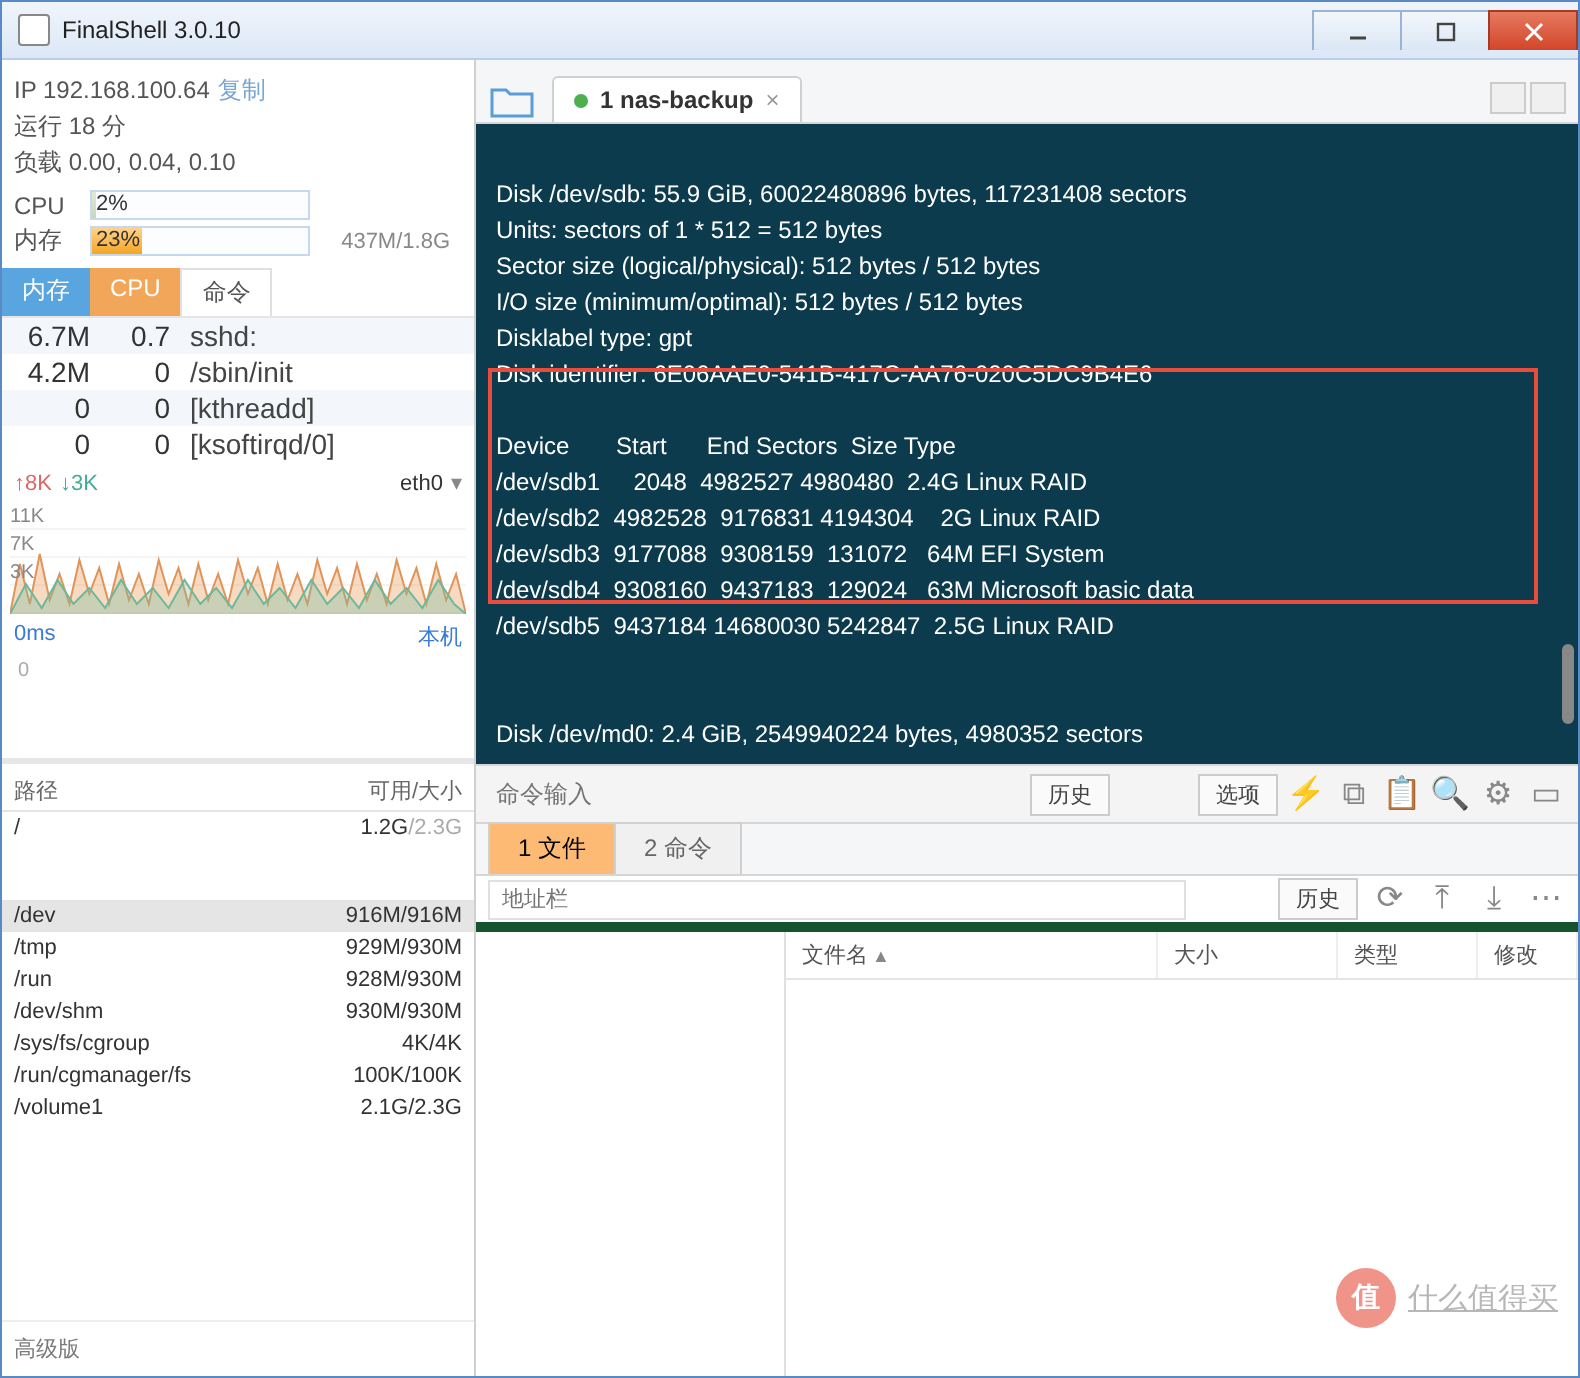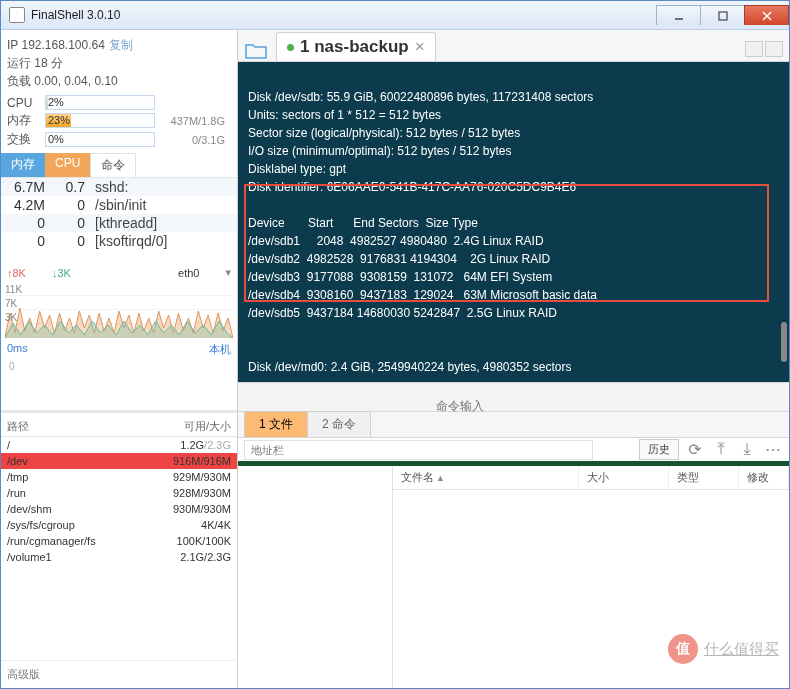--- a/index.html
+++ b/index.html
@@ -30,52 +30,52 @@
   .tabs { display:flex;margin-top:4px;border-bottom:1px solid #e5e5e5;}
   .tabs .tab { padding:3px 10px;font-size:12px;color:#fff;background:#58a5e0;}
   .tabs .tab.cpu { background:#f2a65a;}
   .tabs .tab.cmd { background:#fff;color:#555;border:1px solid #e0e0e0;border-bottom:none;}
   .proctable { font-size:14px; }
   .proctable .row { display:flex;padding:1px 0;}
   .proctable .row:nth-child(odd){background:#f3f7fb;}
   .proctable .c1{width:50px;text-align:right;padding-right:6px;}
   .proctable .c2{width:40px;text-align:right;padding-right:6px;}
   .proctable .c3{flex:1;padding-left:4px;color:#444;}
-  .graphhdr { display:flex;align-items:flex-end;gap:26px;padding:4px 6px;font-size:11px;margin-top:12px;}
+  .graphhdr { display:flex;align-items:flex-end;gap:4px;padding:4px 6px;font-size:11px;}
   .arrowup { color:#d66;}
   .arrowdown { color:#4a9;}
   .sparkline { height:55px;margin:0 4px;position:relative; background:repeating-linear-gradient(0deg,#f4f4f4 0,#f4f4f4 1px,transparent 1px,transparent 14px);}
   .sparkline svg { width:100%;height:100%;}
   .ylabels { position:absolute;left:0;top:0;font-size:10px;color:#888;line-height:14px;}
   .pinghdr { display:flex;justify-content:space-between;padding:4px 6px;font-size:11px;}
   .pingblue { color:#3a7bd5;}
   .pinggraph { height:45px;margin:0 4px;background:#fff;}
   .divider { height:3px;background:#e6e6e6;margin:4px 0;}
   .fshdr { display:flex;font-size:11px;color:#666;padding:2px 6px;border-bottom:1px solid #e5e5e5;}
   .fshdr .col1{flex:1;} .fshdr .col2{width:90px;text-align:right;}
   .fslist { font-size:11px;}
   .fslist .row { display:flex;padding:2px 6px;}
-  .fslist .row.sel { background:#ef4444;}
+  .fslist .row.sel { background:#e5e5e5;margin-top:28px;}
   .fslist .p { flex:1;color:#333;}
   .fslist .s { width:90px;text-align:right;}
   .fslist .gray{color:#aaa;}
   .leftfooter { margin-top:auto;padding:6px;font-size:11px;color:#7a7a7a;border-top:1px solid #eee;}
   
   .righttabbar { height:32px;display:flex;align-items:flex-end;background:#f5f6f7;border-bottom:1px solid #d6d6d6;padding-left:6px;}
   .folderico { width:24px;height:20px;margin-right:8px;display:flex;align-items:center;justify-content:center;color:#5a9dd8;}
-  .sesstab { display:flex;align-items:center;background:#fff;border:1px solid #d0d0d0;border-bottom:none;border-radius:3px 3px 0 0;padding:4px 10px;font-size:17px;color:#333;gap:6px;}
+  .sesstab { display:flex;align-items:center;background:#fff;border:1px solid #d0d0d0;border-bottom:none;border-radius:3px 3px 0 0;padding:4px 10px;font-size:12px;color:#333;gap:6px;}
   .sesstab .dot { width:7px;height:7px;border-radius:50%;background:#4caf50;}
   .sesstab .x { color:#999;cursor:pointer;}
   .viewbtns { margin-left:auto;display:flex;gap:2px;padding:0 6px 4px 0;}
   .viewbtn { width:18px;height:16px;border:1px solid #ccc;background:#f0f0f0;}
   .terminal { flex: 0 0 320px; background:#0b3b4d;color:#fff;font-family:Consolas,monospace;font-size:12px;padding:8px 10px;line-height:18px;overflow:hidden;white-space:pre;position:relative;}
   .terminal .bold { font-weight:normal;color:#fff;}
   .redbox { position:absolute;border:2px solid #e74c3c;left:6px;top:122px;width:525px;height:118px;pointer-events:none;}
   .term-scrollhandle { position:absolute;right:2px;top:260px;width:6px;height:40px;background:#888;border-radius:3px;}
-  .cmdbar { height:30px;display:flex;align-items:center;background:#f4f4f4;border-top:1px solid #d6d6d6;border-bottom:1px solid #d6d6d6;padding:12px 6px;flex-direction:column;}
+  .cmdbar { height:30px;display:flex;align-items:center;background:#f4f4f4;border-top:1px solid #d6d6d6;border-bottom:1px solid #d6d6d6;padding:12px 6px;}
   .cmdinput { flex:1;border:none;background:transparent;font-size:12px;color:#aaa;padding:4px;}
   .cmdbtns { display:flex;gap:4px;align-items:center;}
   .cmdbtn { font-size:11px;padding:2px 8px;border:1px solid #ccc;background:#fafafa;color:#444;margin-left:40px;}
   .iconbtn { width:20px;height:20px;display:flex;align-items:center;justify-content:center;color:#888;}
   .greenbolt { color:#4caf50;}
   .filetabs { height:26px;display:flex;align-items:flex-end;border-bottom:1px solid #d6d6d6;padding-left:6px;background:#f5f6f7;}
   .filetab { padding:4px 14px;font-size:12px;border:1px solid #d0d0d0;background:#fdba74;border-bottom:none;margin-right:-1px;}
   .filetab.inactive { background:#f0f0f0;color:#666;}
   .breadbar { height:28px;display:flex;align-items:center;border-bottom:5px solid #14532d;padding:0 6px;}
   .breadinput { flex:1;border:1px solid #e0e0e0;padding:3px 6px;font-size:11px;color:#aaa;}
@@ -136,28 +136,20 @@
         <span class="statright"></span>
       </div>
       <div class="statrow">
         <span class="lbl">内存</span>
         <div class="bar">
             <div class="barfill" style="width:23%"></div>
             <span class="bartxt">23%</span>
           </div>
         <span class="statright">437M/1.8G</span>
       </div>
-      <div class="statrow">
-        <span class="lbl">交换</span>
-        <div class="bar">
-            <div class="barfill low" style="width:0%"></div>
-            <span class="bartxt">0%</span>
-          </div>
-        <span class="statright">0/3.1G</span>
-      </div>
       <div class="tabs">
         <div class="tab">内存</div>
         <div class="tab cpu">CPU</div>
         <div class="tab cmd">命令</div>
       </div>
       <div class="proctable" id="proctable">
           <div class="row">
             <span class="c1">6.7M</span>
             <span class="c2">0.7</span>
             <span class="c3">sshd:</span>

